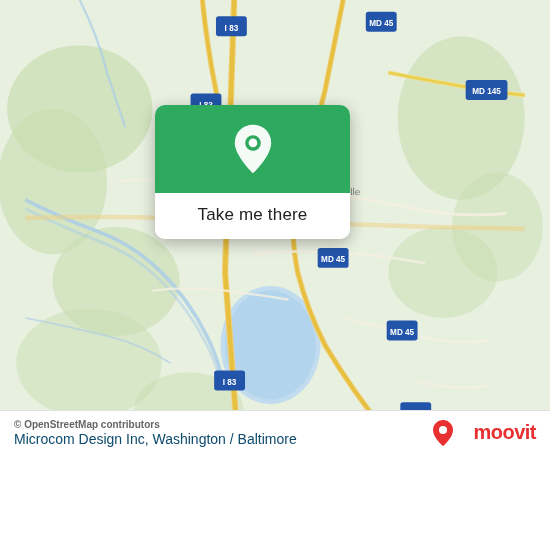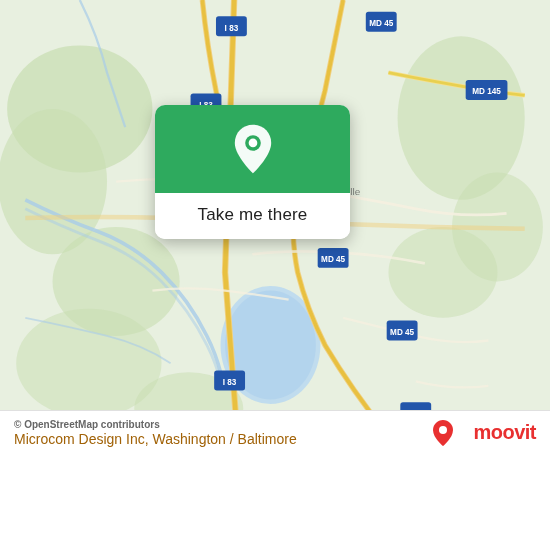--- a/index.html
+++ b/index.html
@@ -101,21 +101,21 @@
     }
 
     #osm-credit {
       font-size: 10px;
       color: #666;
       font-weight: bold;
     }
 
     #footer-title {
       font-size: 14px;
-      color: #a16207;
+      color: #0c4a6e;
       font-weight: 400;
     }
 
     #moovit-logo {
       display: flex;
       align-items: center;
       gap: 19px;
     }
 
     #moovit-pin {

